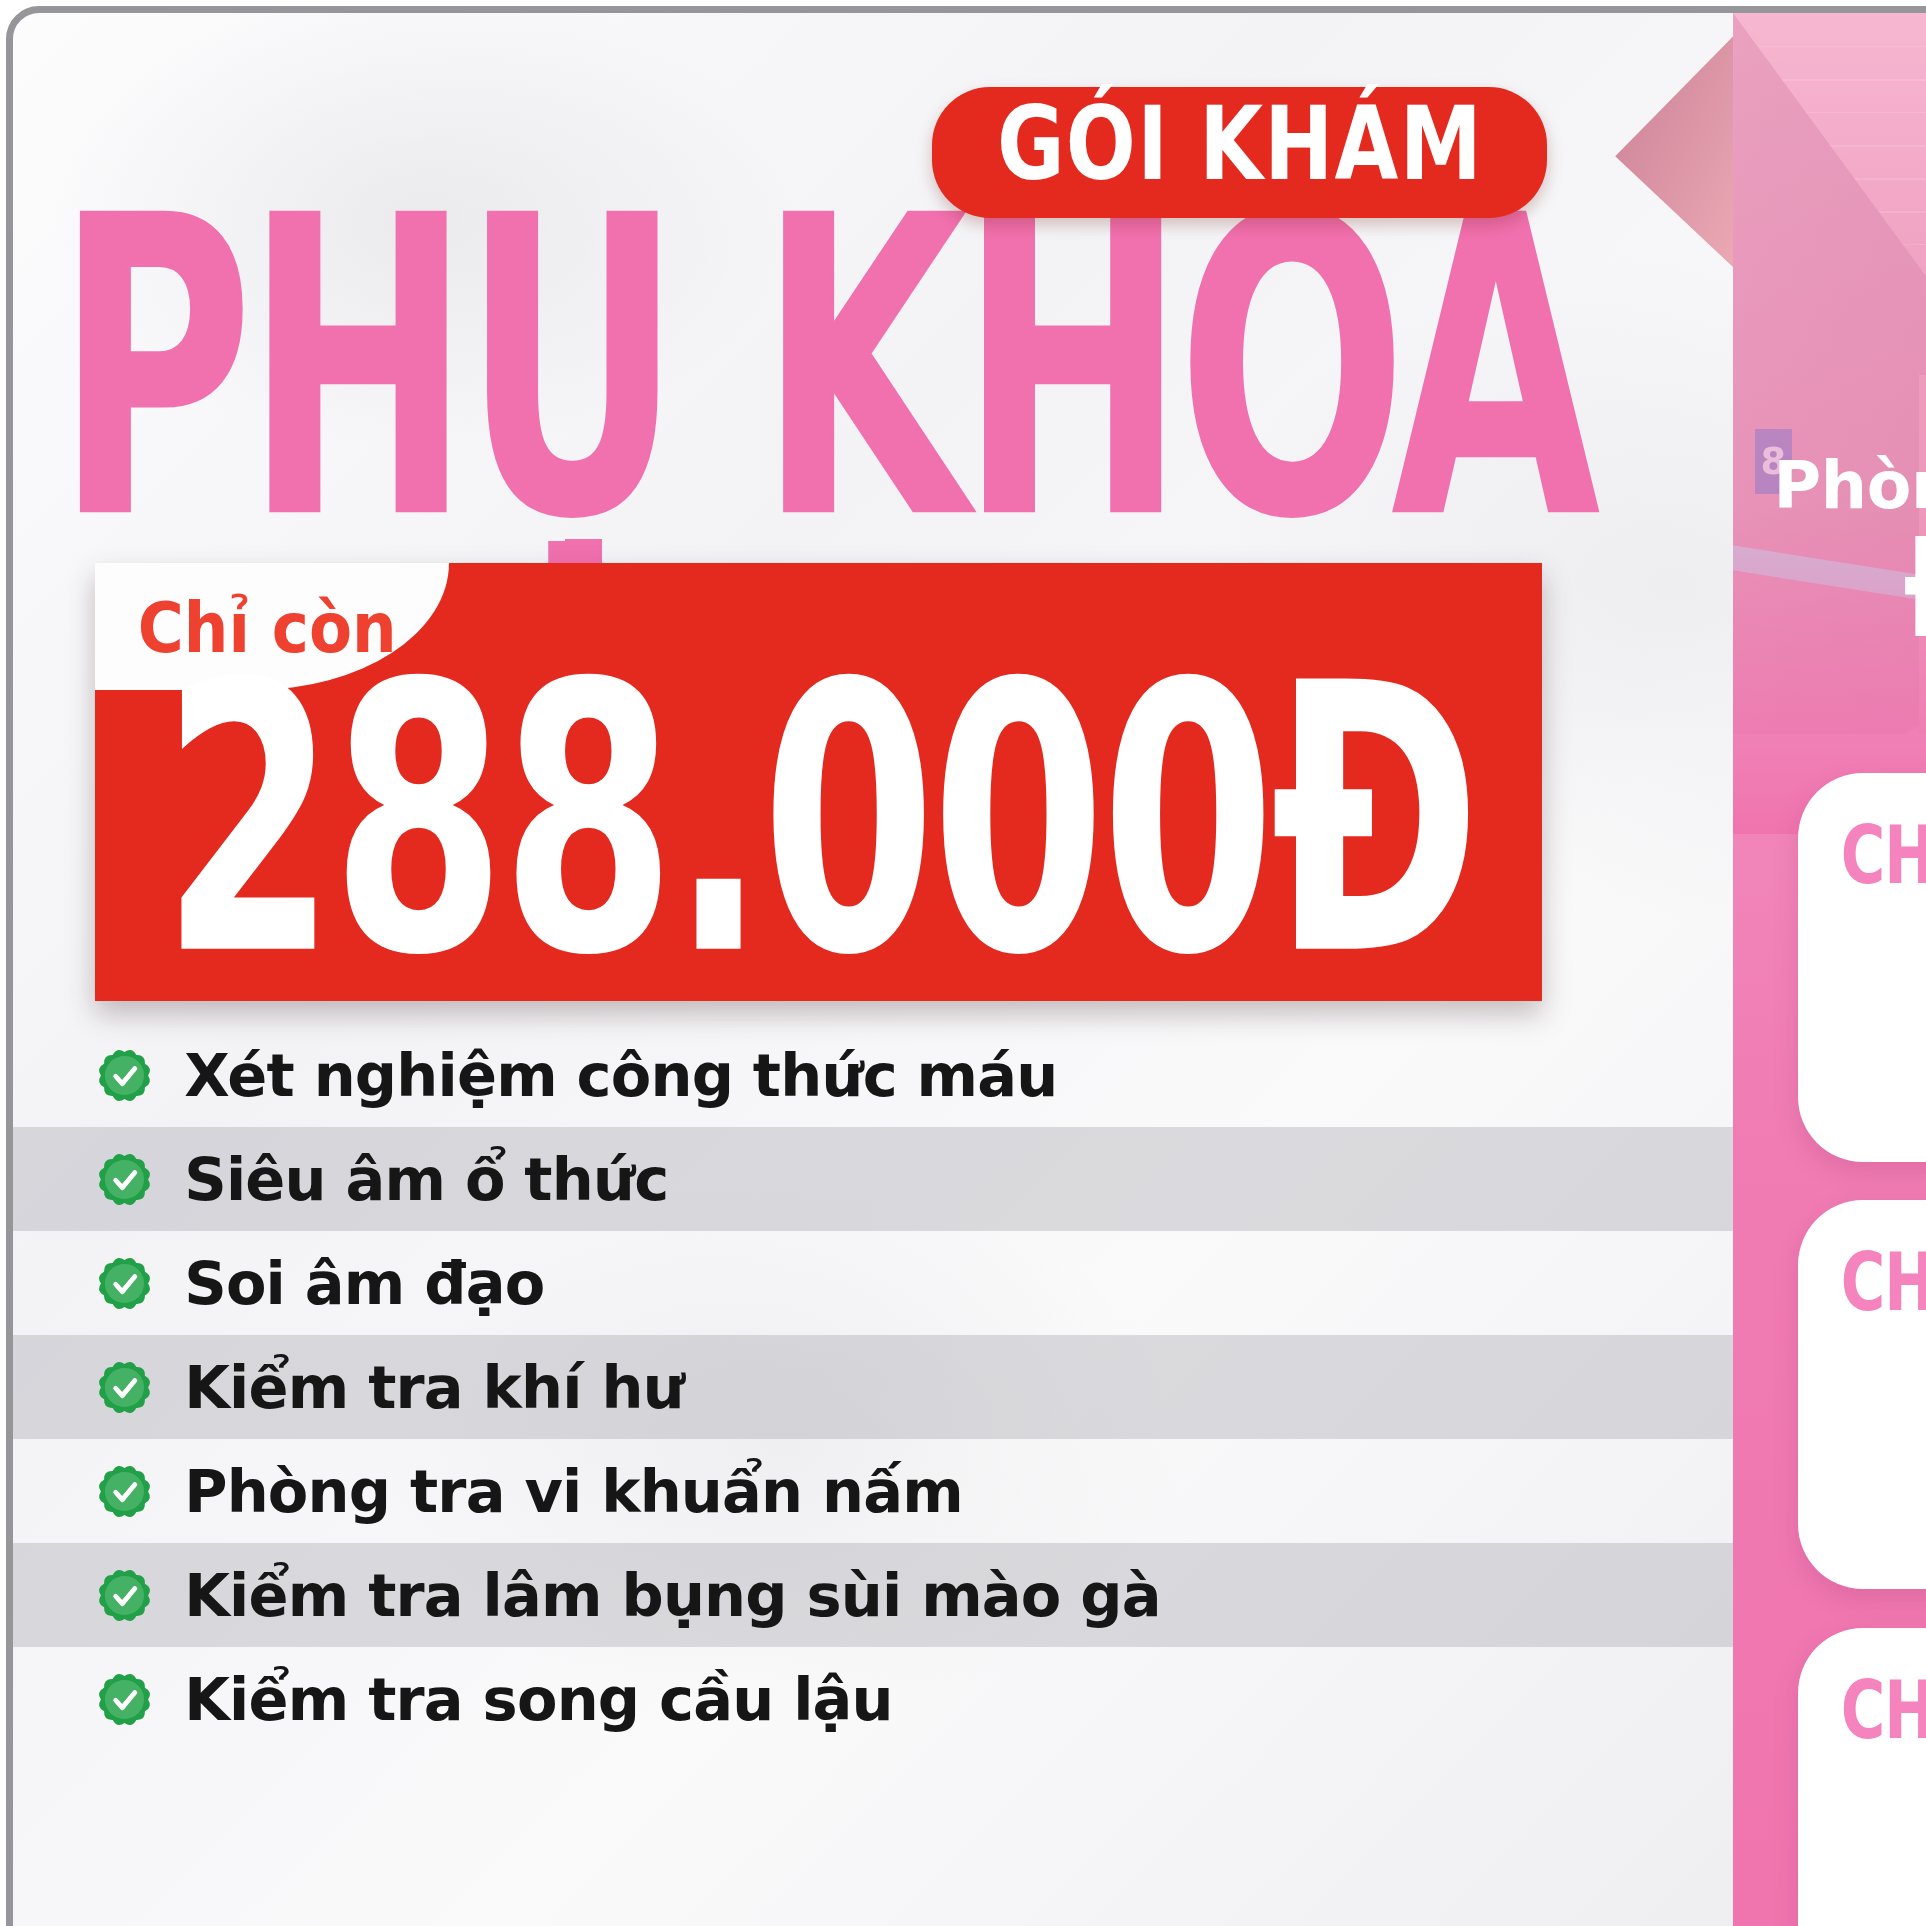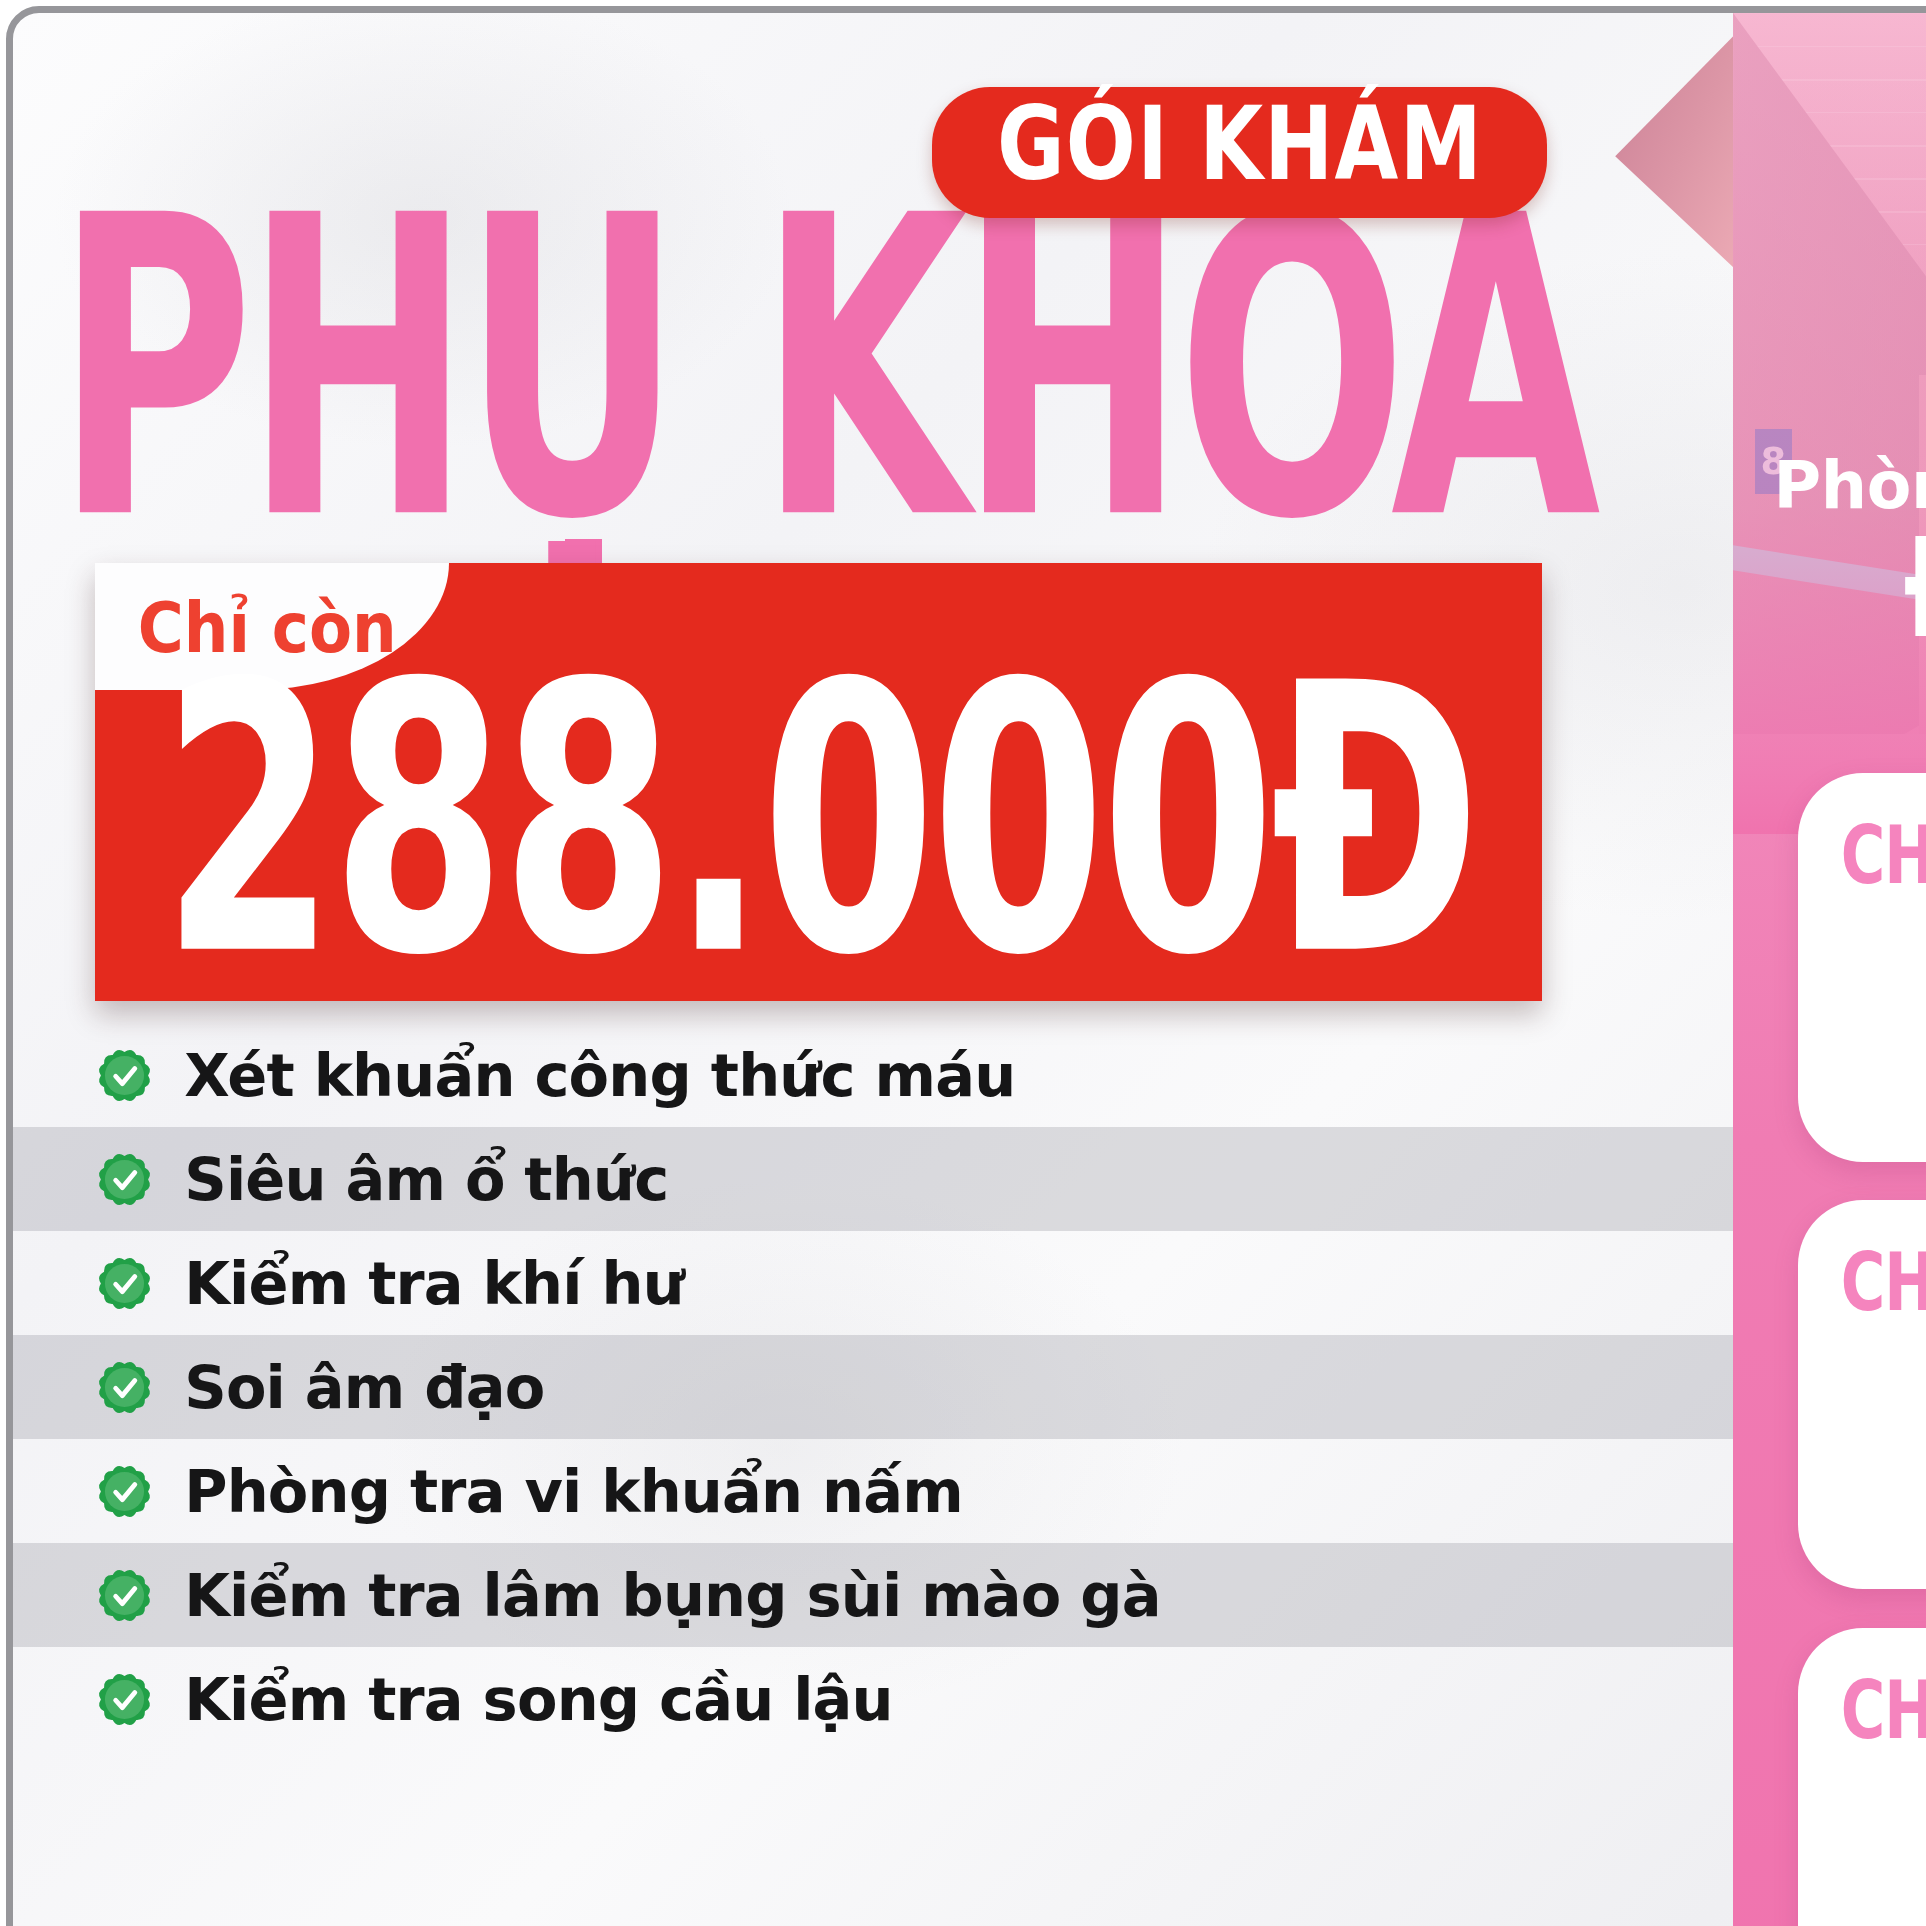--- a/index.html
+++ b/index.html
@@ -98,45 +98,45 @@
       </div>
     </div>
 
     <ul class="services">
       <li>
         <svg class="seal" viewBox="0 0 160 160">
             <path class="outer" d="M80.0 16.0 Q100.7 2.7 112.0 24.6 Q136.6 23.4 135.4 48.0 Q157.3 59.3 144.0 80.0 Q157.3 100.7 135.4 112.0 Q136.6 136.6 112.0 135.4 Q100.7 157.3 80.0 144.0 Q59.3 157.3 48.0 135.4 Q23.4 136.6 24.6 112.0 Q2.7 100.7 16.0 80.0 Q2.7 59.3 24.6 48.0 Q23.4 23.4 48.0 24.6 Q59.3 2.7 80.0 16.0 Z"></path>
             <circle class="inner" cx="80" cy="80" r="53"></circle>
             <path class="tick" d="M56 82 L74 102 L108 61"></path>
           </svg>
-        <span class="svc-label">Xét khuẩn công thức máu</span>
+        <span class="svc-label">Xét nghiệm công thức máu</span>
         </li>
       <li>
         <svg class="seal" viewBox="0 0 160 160">
             <path class="outer" d="M80.0 16.0 Q100.7 2.7 112.0 24.6 Q136.6 23.4 135.4 48.0 Q157.3 59.3 144.0 80.0 Q157.3 100.7 135.4 112.0 Q136.6 136.6 112.0 135.4 Q100.7 157.3 80.0 144.0 Q59.3 157.3 48.0 135.4 Q23.4 136.6 24.6 112.0 Q2.7 100.7 16.0 80.0 Q2.7 59.3 24.6 48.0 Q23.4 23.4 48.0 24.6 Q59.3 2.7 80.0 16.0 Z"></path>
             <circle class="inner" cx="80" cy="80" r="53"></circle>
             <path class="tick" d="M56 82 L74 102 L108 61"></path>
           </svg>
         <span class="svc-label">Siêu âm ổ thức</span>
         </li>
       <li>
         <svg class="seal" viewBox="0 0 160 160">
             <path class="outer" d="M80.0 16.0 Q100.7 2.7 112.0 24.6 Q136.6 23.4 135.4 48.0 Q157.3 59.3 144.0 80.0 Q157.3 100.7 135.4 112.0 Q136.6 136.6 112.0 135.4 Q100.7 157.3 80.0 144.0 Q59.3 157.3 48.0 135.4 Q23.4 136.6 24.6 112.0 Q2.7 100.7 16.0 80.0 Q2.7 59.3 24.6 48.0 Q23.4 23.4 48.0 24.6 Q59.3 2.7 80.0 16.0 Z"></path>
             <circle class="inner" cx="80" cy="80" r="53"></circle>
             <path class="tick" d="M56 82 L74 102 L108 61"></path>
           </svg>
+        <span class="svc-label">Soi âm đạo</span>
+        </li>
+      <li>
+        <svg class="seal" viewBox="0 0 160 160">
+            <path class="outer" d="M80.0 16.0 Q100.7 2.7 112.0 24.6 Q136.6 23.4 135.4 48.0 Q157.3 59.3 144.0 80.0 Q157.3 100.7 135.4 112.0 Q136.6 136.6 112.0 135.4 Q100.7 157.3 80.0 144.0 Q59.3 157.3 48.0 135.4 Q23.4 136.6 24.6 112.0 Q2.7 100.7 16.0 80.0 Q2.7 59.3 24.6 48.0 Q23.4 23.4 48.0 24.6 Q59.3 2.7 80.0 16.0 Z"></path>
+            <circle class="inner" cx="80" cy="80" r="53"></circle>
+            <path class="tick" d="M56 82 L74 102 L108 61"></path>
+          </svg>
         <span class="svc-label">Kiểm tra khí hư</span>
-        </li>
-      <li>
-        <svg class="seal" viewBox="0 0 160 160">
-            <path class="outer" d="M80.0 16.0 Q100.7 2.7 112.0 24.6 Q136.6 23.4 135.4 48.0 Q157.3 59.3 144.0 80.0 Q157.3 100.7 135.4 112.0 Q136.6 136.6 112.0 135.4 Q100.7 157.3 80.0 144.0 Q59.3 157.3 48.0 135.4 Q23.4 136.6 24.6 112.0 Q2.7 100.7 16.0 80.0 Q2.7 59.3 24.6 48.0 Q23.4 23.4 48.0 24.6 Q59.3 2.7 80.0 16.0 Z"></path>
-            <circle class="inner" cx="80" cy="80" r="53"></circle>
-            <path class="tick" d="M56 82 L74 102 L108 61"></path>
-          </svg>
-        <span class="svc-label">Soi âm đạo</span>
         </li>
       <li>
         <svg class="seal" viewBox="0 0 160 160">
             <path class="outer" d="M80.0 16.0 Q100.7 2.7 112.0 24.6 Q136.6 23.4 135.4 48.0 Q157.3 59.3 144.0 80.0 Q157.3 100.7 135.4 112.0 Q136.6 136.6 112.0 135.4 Q100.7 157.3 80.0 144.0 Q59.3 157.3 48.0 135.4 Q23.4 136.6 24.6 112.0 Q2.7 100.7 16.0 80.0 Q2.7 59.3 24.6 48.0 Q23.4 23.4 48.0 24.6 Q59.3 2.7 80.0 16.0 Z"></path>
             <circle class="inner" cx="80" cy="80" r="53"></circle>
             <path class="tick" d="M56 82 L74 102 L108 61"></path>
           </svg>
         <span class="svc-label">Phòng tra vi khuẩn nấm</span>
         </li>
       <li>

